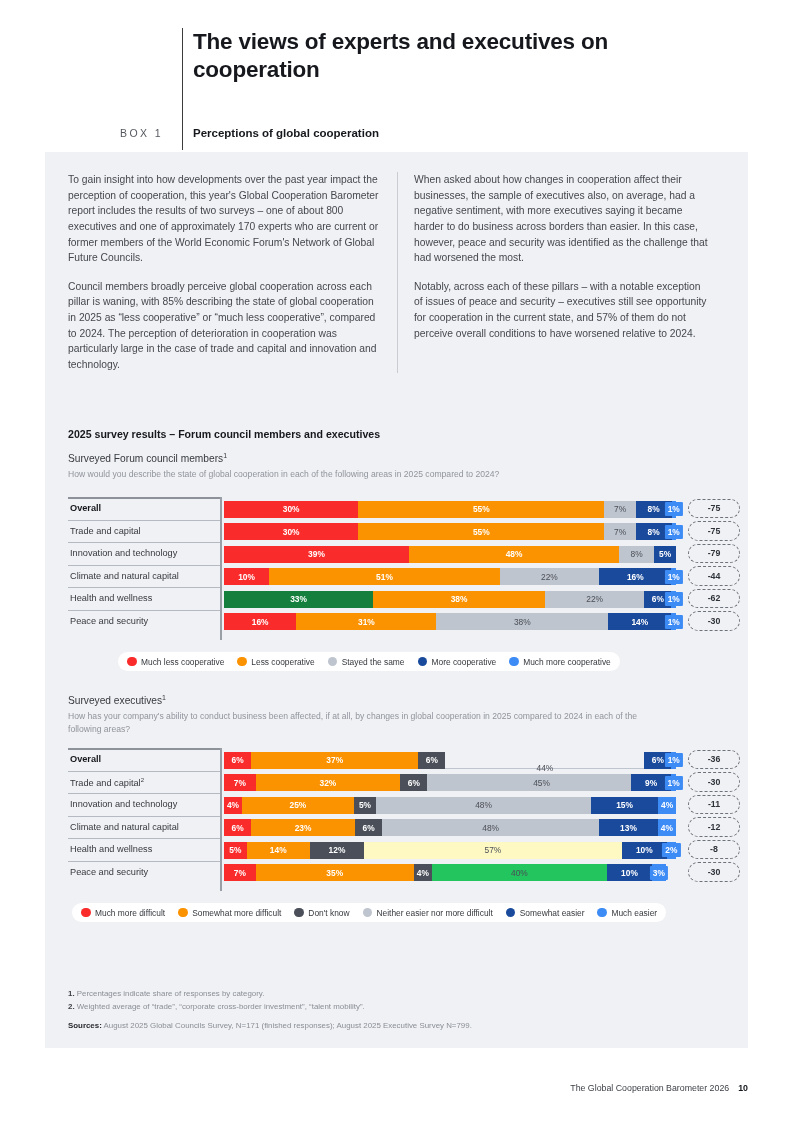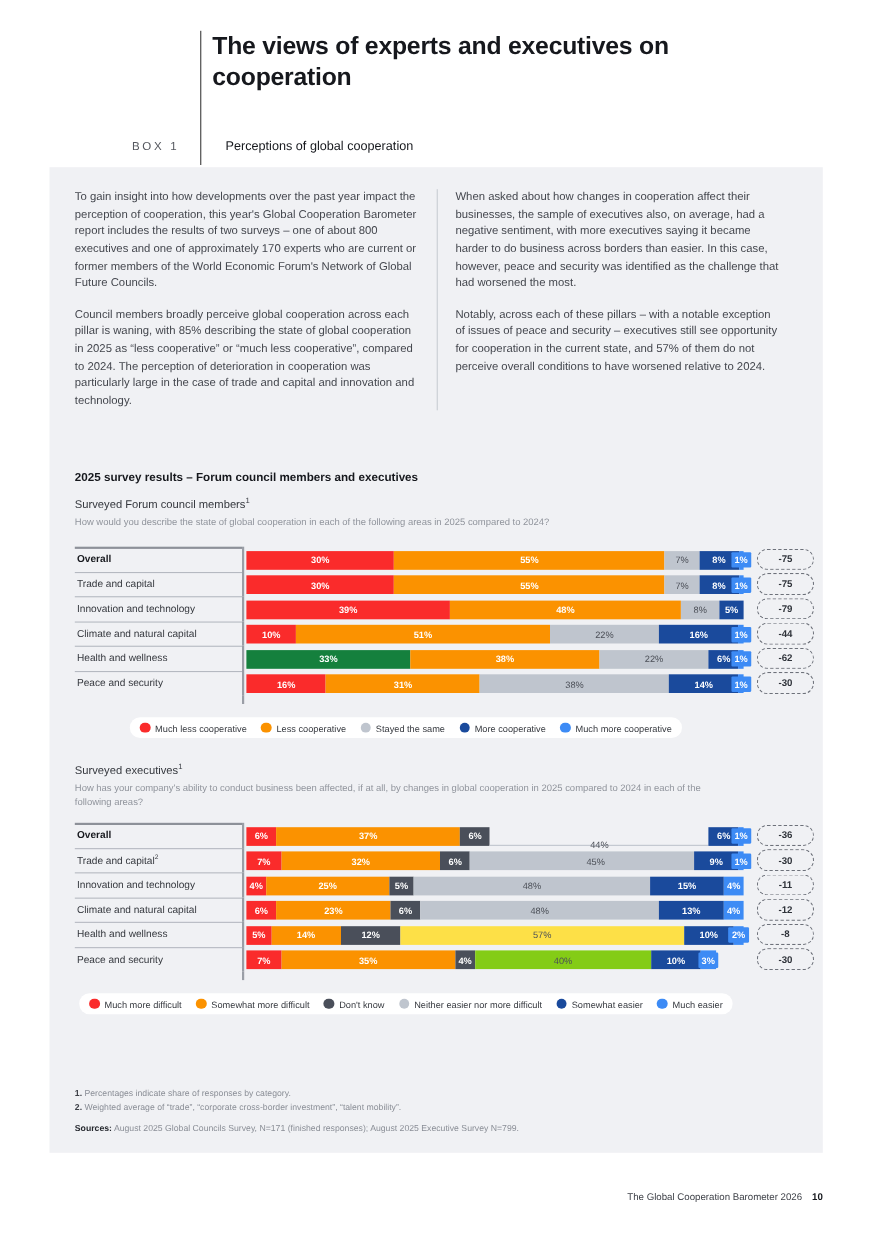--- a/index.html
+++ b/index.html
@@ -18,21 +18,21 @@
     position: absolute; left: 193px; top: 28px; width: 480px;
     font-size: 22.5px; font-weight: bold; line-height: 1.26;
     color: #16181d; letter-spacing: -0.2px;
   }
   .box-kicker {
     position: absolute; left: 120px; top: 127px;
     font-size: 10.5px; letter-spacing: 2.4px; color: #55585f;
   }
   .box-subtitle {
     position: absolute; left: 193px; top: 127px;
-    font-size: 11.5px; font-weight: normal; color: #16181d; margin-left: 12px;
+    font-size: 11.5px; font-weight: bold; color: #16181d;
   }
 
   
   .panel {
     position: absolute; left: 45px; top: 152px;
     width: 703px; height: 896px;
     background: #f0f1f4;
   }
 
   
@@ -446,21 +446,21 @@
         <div class="bars">
           <div class="seg" style="background: rgb(250, 43, 43); width: 22.6px;">
             <span class="tiny">5%</span>
           </div>
           <div class="seg" style="background: rgb(251, 146, 0); width: 63.28px;">
             <span class="tiny">14%</span>
           </div>
           <div class="seg" style="background: rgb(74, 79, 90); width: 54.24px;">
             <span class="tiny">12%</span>
           </div>
-          <div class="seg grey" style="background: #fde047; width: 257.64px;">
+          <div class="seg grey" style="background: #fef9c3; width: 257.64px;">
             <span class="tiny">57%</span>
           </div>
           <div class="seg" style="background: rgb(26, 74, 156); width: 45.2px;">
             <span class="tiny">10%</span>
           </div>
           <div class="seg" style="background: rgb(61, 139, 245); width: 9.04px;">
             <span class="tiny" style="position: absolute; left: 50%; top: 50%; transform: translate(-50%, -50%); background: rgb(61, 139, 245); padding: 2px 3px; border-radius: 1px; color: rgb(255, 255, 255);">2%</span>
           </div>
         </div>
         <div class="score">-8</div>
@@ -472,21 +472,21 @@
         <div class="bars">
           <div class="seg" style="background: rgb(250, 43, 43); width: 31.64px;">
             <span class="tiny">7%</span>
           </div>
           <div class="seg" style="background: rgb(251, 146, 0); width: 158.2px;">
             <span class="tiny">35%</span>
           </div>
           <div class="seg" style="background: rgb(74, 79, 90); width: 18.08px;">
             <span class="tiny">4%</span>
           </div>
-          <div class="seg grey" style="background: #84cc16; width: 160px;">
+          <div class="seg grey" style="background: #22c55e; width: 175px;">
             <span class="tiny">40%</span>
           </div>
           <div class="seg" style="background: rgb(26, 74, 156); width: 45.2px;">
             <span class="tiny">10%</span>
           </div>
           <div class="seg" style="background: rgb(61, 139, 245); width: 13.56px;">
             <span class="tiny" style="position: absolute; left: 50%; top: 50%; transform: translate(-50%, -50%); background: rgb(61, 139, 245); padding: 2px 3px; border-radius: 1px; color: rgb(255, 255, 255);">3%</span>
           </div>
         </div>
         <div class="score">-30</div>

